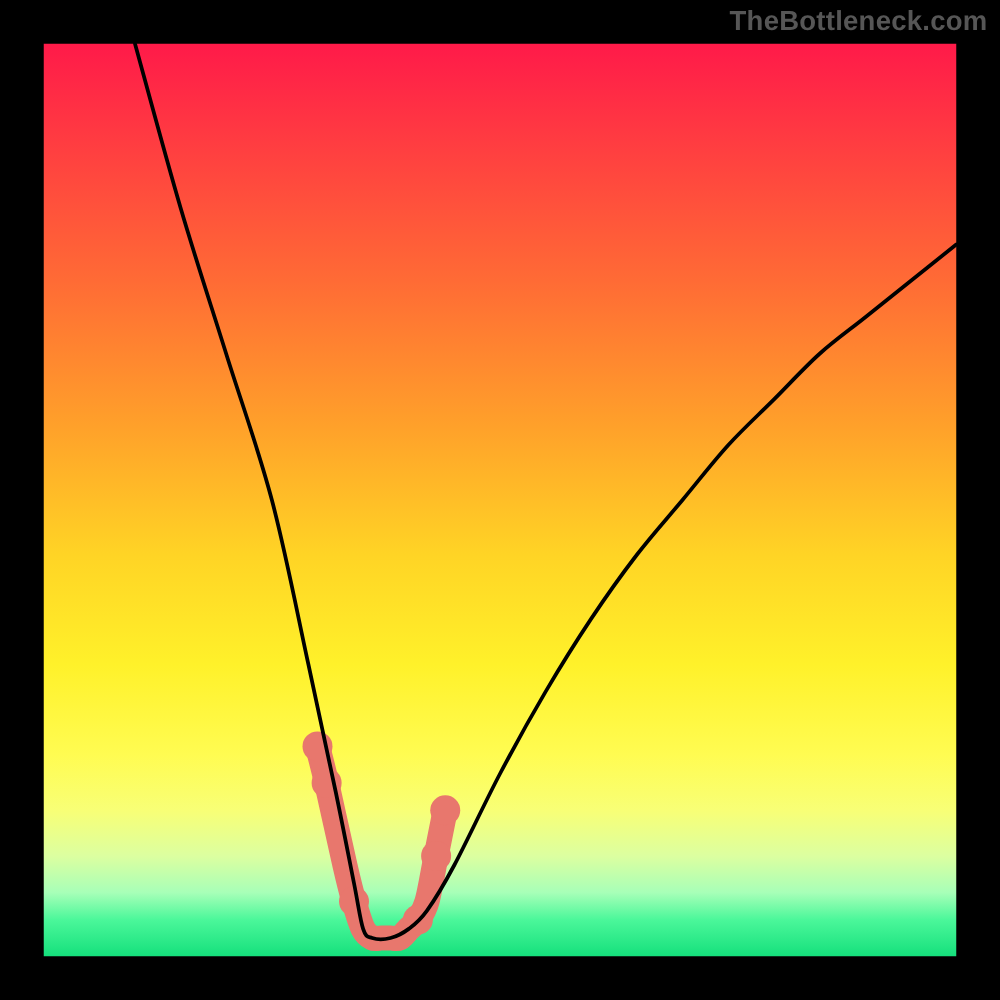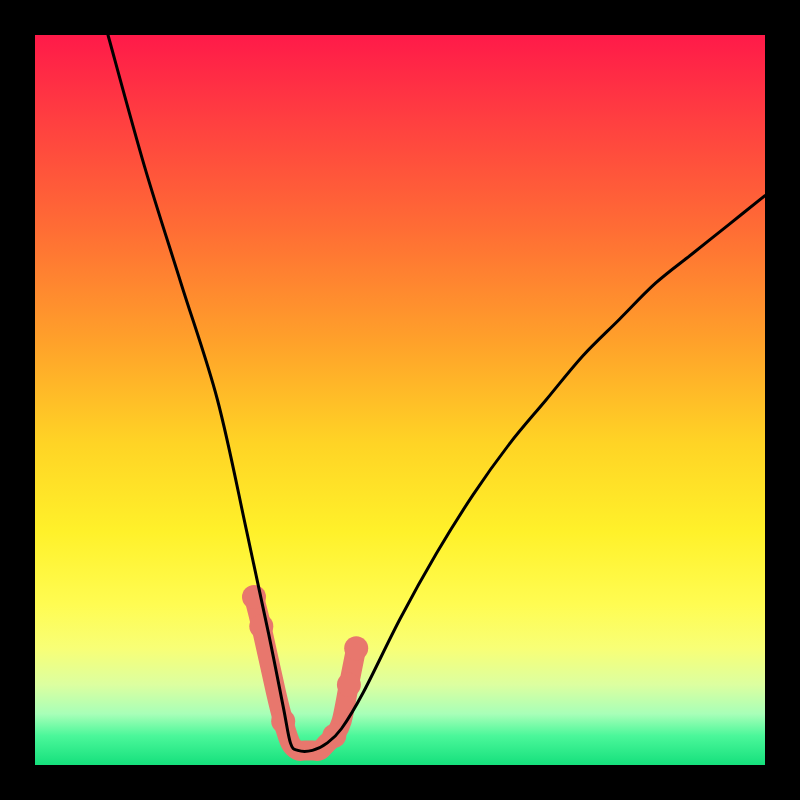--- a/index.html
+++ b/index.html
@@ -49,20 +49,21 @@
     top: 0;
     width: 730px;
     height: 730px;
     overflow: visible;
   }
 </style>
 </head>
 <body>
 
 <div class="frame">
+  <div class="watermark">TheBottleneck.com</div>
 
   <div class="plot">
     <svg class="curve" viewBox="0 0 730 730" preserveAspectRatio="none">
       <g id="markers">
           <path d="M 219 562.1 C 220.21666666666667 566.9666666666667 222.65 575.4833333333333 226.3 591.3 C 229.95000000000002 607.1166666666666 237.25 641.1833333333333 240.9 657 C 244.55 672.8166666666667 245.76666666666668 677.6833333333334 248.20000000000002 686.2 C 250.63333333333335 694.7166666666667 253.06666666666663 703.2333333333333 255.49999999999997 708.1 C 257.9333333333333 712.9666666666667 260.3666666666667 714.1833333333333 262.8 715.4 C 265.23333333333335 716.6166666666667 267.6666666666667 715.4 270.1 715.4 C 272.53333333333336 715.4 274.96666666666664 715.4 277.4 715.4 C 279.8333333333333 715.4 282.26666666666665 716.6166666666667 284.7 715.4 C 287.1333333333333 714.1833333333333 289.56666666666666 710.5333333333333 292 708.1 C 294.43333333333334 705.6666666666667 296.8666666666666 704.4499999999999 299.29999999999995 700.8 C 301.7333333333333 697.15 304.16666666666663 694.7166666666667 306.59999999999997 686.2 C 309.0333333333333 677.6833333333334 311.46666666666664 661.8666666666667 313.9 649.7 C 316.3333333333333 637.5333333333334 319.98333333333335 619.2833333333334 321.2 613.2" fill="none" stroke="#e8776d" stroke-width="20" stroke-linecap="round" stroke-linejoin="round"></path>
           <circle cx="219" cy="562.1" r="12" fill="#e8776d"></circle>
           <circle cx="226.3" cy="591.3" r="12" fill="#e8776d"></circle>
           <circle cx="248.20000000000002" cy="686.2" r="12" fill="#e8776d"></circle>
           <circle cx="299.29999999999995" cy="700.8" r="12" fill="#e8776d"></circle>
           <circle cx="313.9" cy="649.7" r="12" fill="#e8776d"></circle>

